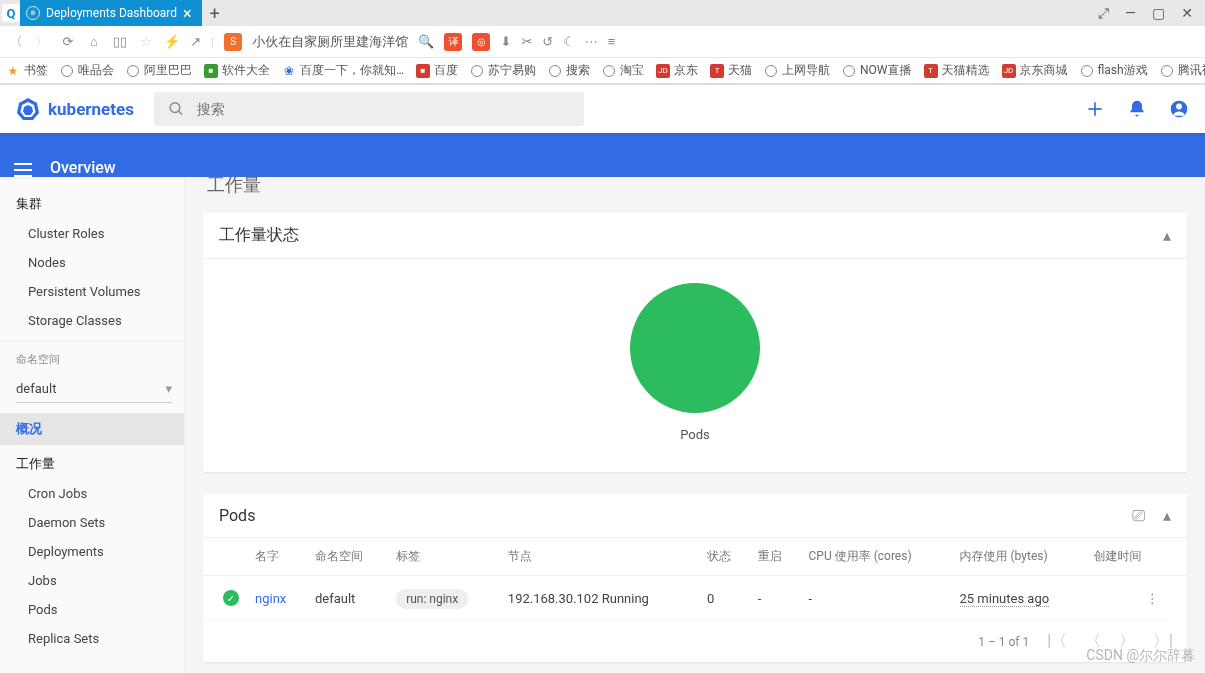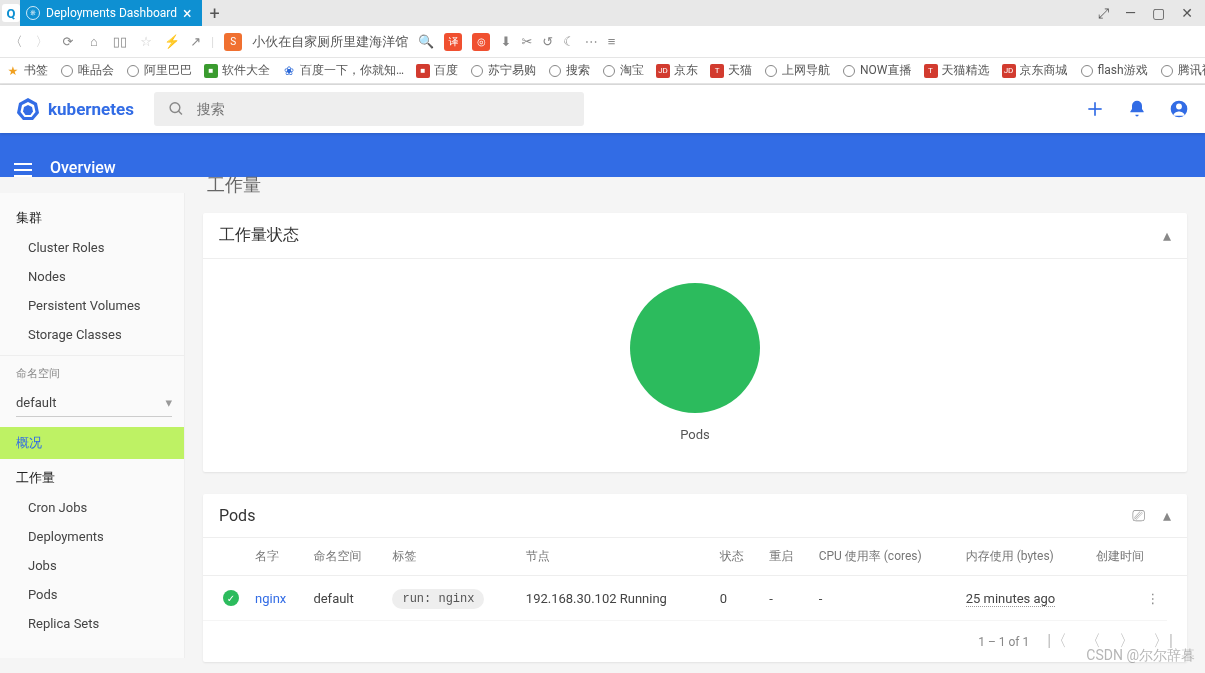--- a/index.html
+++ b/index.html
@@ -42,37 +42,37 @@
 .blue-bar { display: flex; align-items: flex-end; height: 44px; background: #326ce5; color: #fff; padding: 0 14px; gap: 18px; font-size: 16px; }
 .hamburger { width: 18px; height: 14px; display: flex; flex-direction: column; justify-content: space-between; }
 .hamburger span { height: 2px; background: #fff; }
 
 .main-area { display: flex; height: calc(673px - 26px - 32px - 26px - 48px - 44px); align-items: center; }
 .sidebar { width: 185px; background: #fafafa; overflow-y: auto; padding: 6px 0 20px 0; border-right: 1px solid #eee;}
 .sb-section { color: #222; font-size: 13px; font-weight: 500; padding: 10px 16px 6px; }
 .sb-item { color: #444; font-size: 13px; padding: 7px 16px 7px 28px; cursor: pointer; }
 .sb-label { color: #888; font-size: 11px; padding: 10px 16px 4px; border-top: 1px solid #eee; margin-top: 6px;}
 .ns-select { margin: 4px 12px 10px 16px; padding: 6px 0; display: flex; justify-content: space-between; color: #444; border-bottom: 1px solid #ccc;}
-.sb-item.active { background: #bef264; color: #326ce5; }
+.sb-item.active { background: #e5e5e5; color: #326ce5; font-weight: bold; }
 
 .content { flex: 1; overflow-y: auto; padding: 16px 18px; }
 .content h2 { font-size: 18px; font-weight: 400; color: #666; margin: 6px 0 16px 4px; }
 .card { background: #fff; border-radius: 2px; box-shadow: 0 1px 2px rgba(0,0,0,.08); margin-bottom: 22px; }
 .card-header { padding: 12px 16px; font-size: 16px; color: #333; display: flex; align-items: center; border-bottom: 1px solid #eee;}
 .card-header .sp { margin-left: auto; display: flex; gap: 18px; color: #888;}
 .status-body { display: flex; flex-direction: column; align-items: center; padding: 24px 0 30px; }
 .donut { width: 130px; height: 130px; border-radius: 50%; background: #2cbb5d; }
 .donut-label { margin-top: 14px; color: #555; font-size: 13px; }
 
 table { width: 100%; border-collapse: collapse; }
 th { text-align: left; font-weight: 400; color: #777; font-size: 12px; padding: 10px 8px; border-bottom: 1px solid #eee;}
 td { padding: 14px 8px; color: #444; font-size: 13px; border-bottom: 1px solid #f5f5f5;}
 th:first-child, td:first-child { padding-left: 20px; width: 40px;}
 .ok-dot { width: 16px; height: 16px; border-radius: 50%; background: #2cbb5d; display: flex; align-items: center; justify-content: center; color: #fff; font-size: 10px;}
-.chip { background: #eee; color: #555; padding: 3px 10px; border-radius: 10px; font-size: 12px; font-family: Liberation Mono, monospace;}
+.chip { background: #eee; color: #555; padding: 3px 10px; border-radius: 10px; font-size: 12px;}
 .link { color: #326ce5; }
 .dotted { border-bottom: 1px dotted #999; }
 .paginator { display: flex; justify-content: flex-end; align-items: center; padding: 10px 14px; gap: 18px; color: #888; font-size: 12px;}
 .paginator .nav { color: #bbb; font-size: 16px;}
 
 .watermark { position: fixed; right: 10px; bottom: 8px; color: rgba(120,120,120,.55); font-size: 14px; pointer-events: none;}
 </style>
 </head>
 <body>
 
@@ -260,20 +260,21 @@
       </div>
     <div class="sb-label">命名空间</div>
     <div class="ns-select">
       <span>default</span>
       <span style="color:#999">▾</span>
     </div>
     <div class="sb-item active" style="padding-left:16px">概况</div>
     <div class="sb-section">工作量</div>
     <div id="workload-items">
         <div class="sb-item">Cron Jobs</div>
+        <div class="sb-item">Daemon Sets</div>
         <div class="sb-item">Deployments</div>
         <div class="sb-item">Jobs</div>
         <div class="sb-item">Pods</div>
         <div class="sb-item">Replica Sets</div>
       </div>
   </div>
 
   <div class="content">
     <h2>工作量</h2>
 

